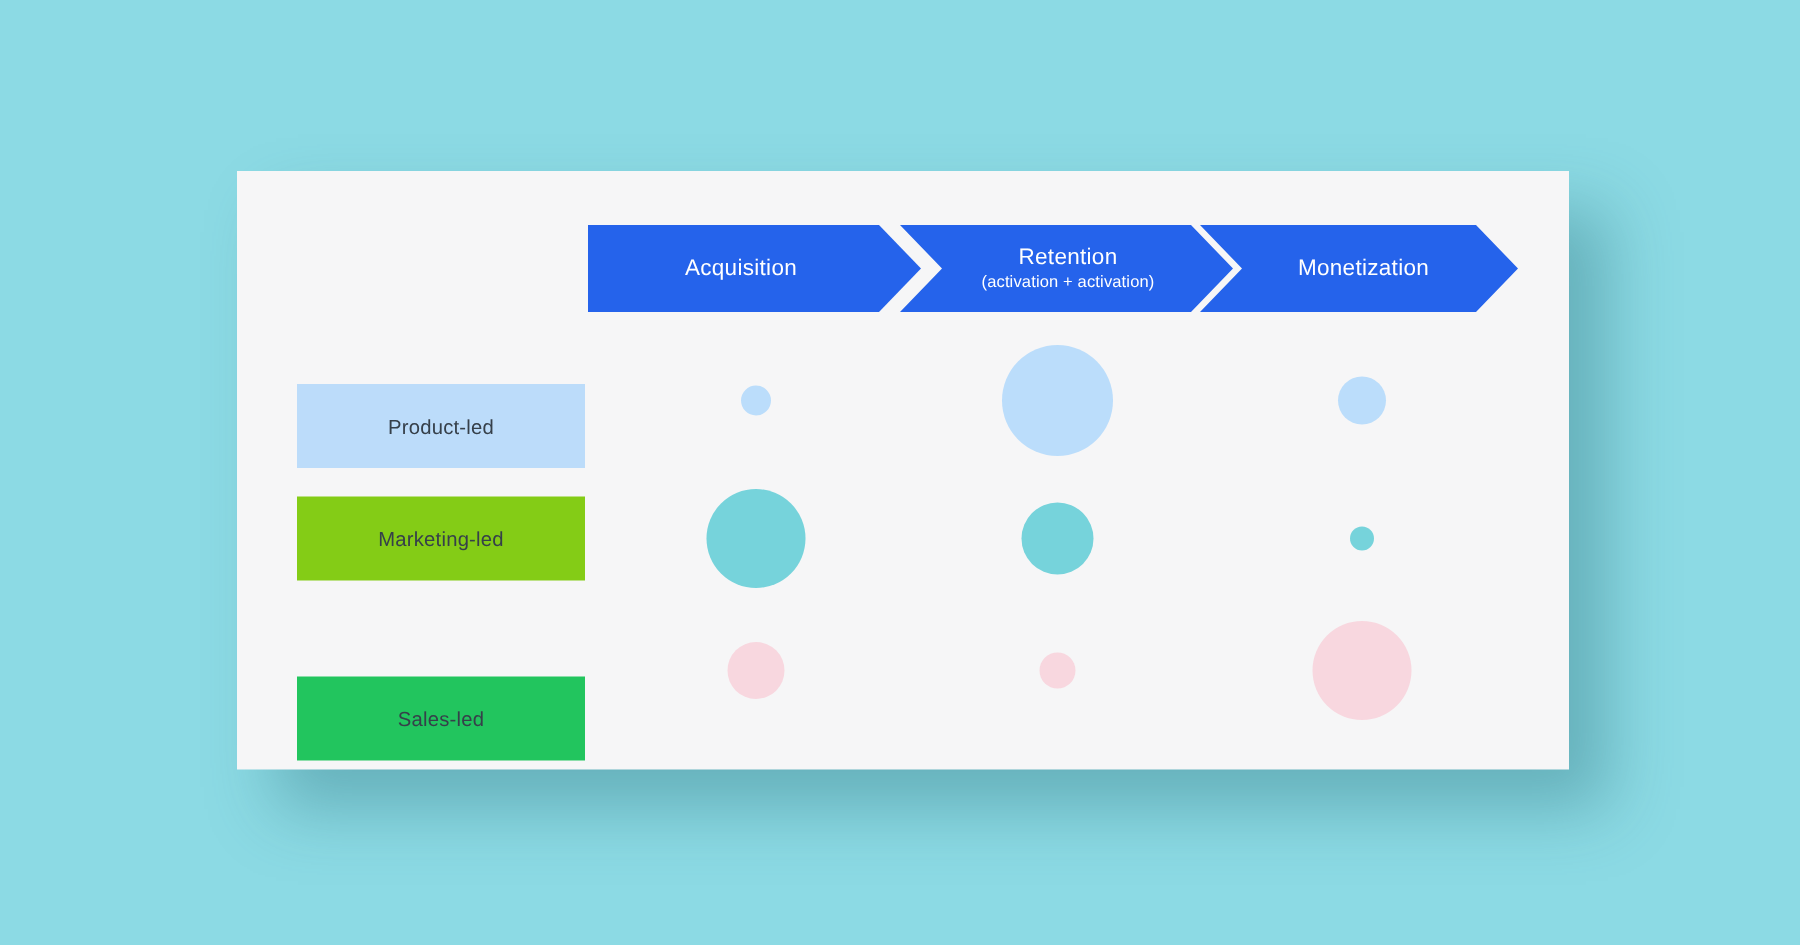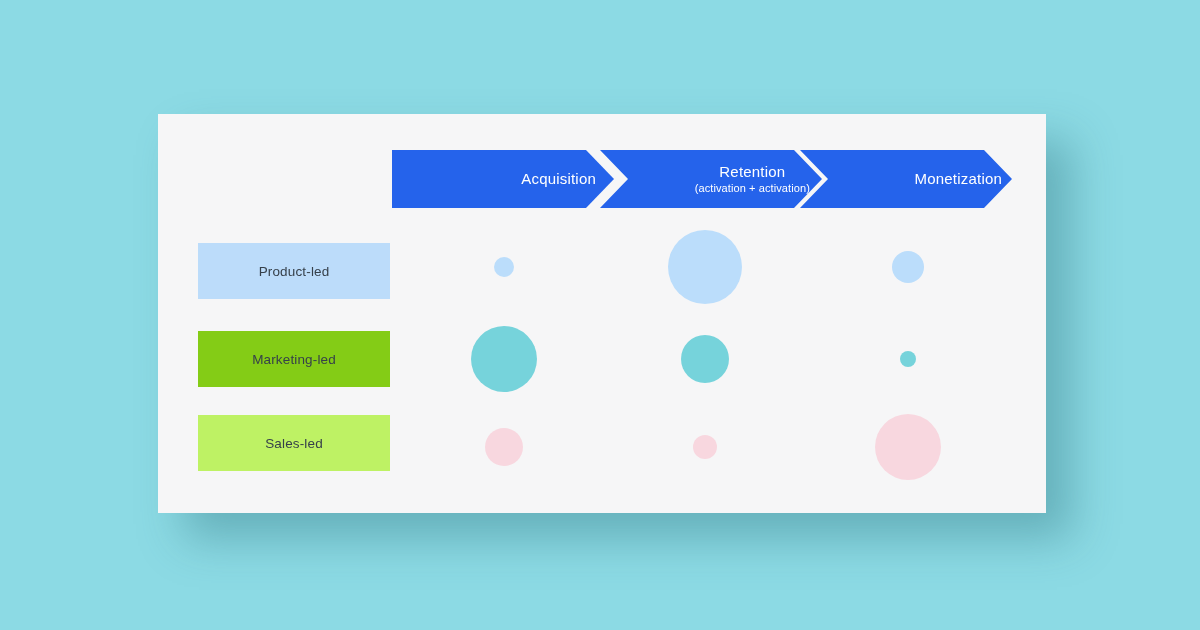--- a/index.html
+++ b/index.html
@@ -40,21 +40,21 @@
     width: 620px;  
     height: 58px;
   }
   .chev {
     position: absolute;
     top: 0;
     height: 58px;
     background: #2563eb;
     display: flex;
     align-items: center;
-    justify-content: flex-end;
+    justify-content: center;
     box-sizing: border-box;
   }
   .chev-1 {
     left: 0;
     width: 222px;
     clip-path: polygon(0 0, 194px 0, 222px 50%, 194px 100%, 0 100%);
     padding-right: 18px;
   }
   .chev-2 {
     left: 208px;
@@ -134,27 +134,27 @@
       </div>
 
       <div class="chev chev-3" style="background: rgb(37, 99, 235);">
         <div class="chev-label">
           <span>Monetization</span>
         </div>
       </div>
 
     </div>
 
-    <div class="row-label r0" style="background: rgb(188, 220, 250);">
+    <div class="row-label r0" style="background: rgb(188, 220, 250); margin-top: 13px;">
       <span class="row-label-text" style="color: rgb(54, 64, 74);">Product-led</span>
     </div>
     <div class="row-label r1" style="background: #84cc16;">
       <span class="row-label-text" style="color: rgb(54, 64, 74);">Marketing-led</span>
     </div>
-    <div class="row-label r2" style="background: #bef264;">
+    <div class="row-label r2" style="background: #22c55e; margin-top: 36px;">
       <span class="row-label-text" style="color: rgb(54, 64, 74);">Sales-led</span>
     </div>
 
     <div id="bubbles">
         <div class="bubble" style="width: 20px; height: 20px; background: rgb(187, 221, 251); left: 346px; top: 153px;"></div>
         <div class="bubble" style="width: 74px; height: 74px; background: rgb(187, 221, 251); left: 547px; top: 153px;"></div>
         <div class="bubble" style="width: 32px; height: 32px; background: rgb(187, 221, 251); left: 750px; top: 153px;"></div>
         <div class="bubble" style="width: 66px; height: 66px; background: rgb(118, 211, 219); left: 346px; top: 245px;"></div>
         <div class="bubble" style="width: 48px; height: 48px; background: rgb(118, 211, 219); left: 547px; top: 245px;"></div>
         <div class="bubble" style="width: 16px; height: 16px; background: rgb(118, 211, 219); left: 750px; top: 245px;"></div>

